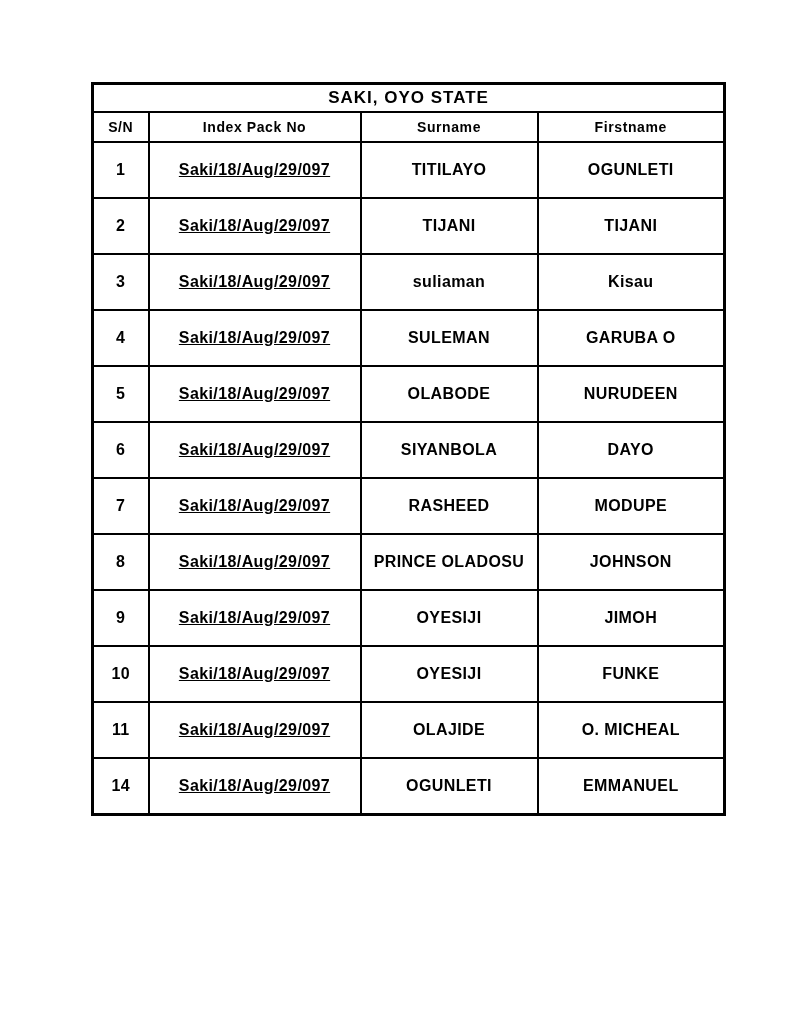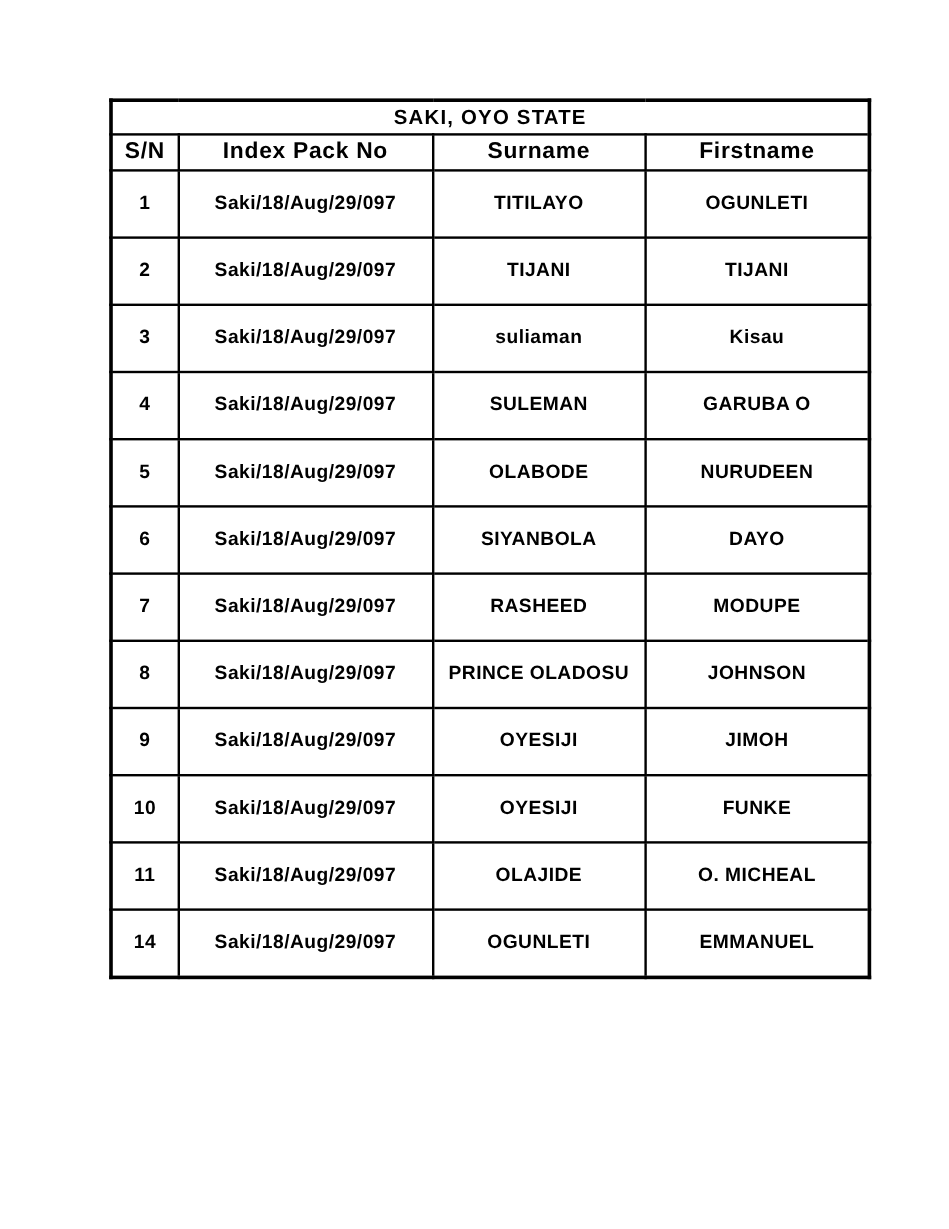--- a/index.html
+++ b/index.html
@@ -45,32 +45,33 @@
     white-space: nowrap;
   }
   tr.title-row td {
     height: 26px;
     font-size: 17px;
     font-weight: 700;
     letter-spacing: 1px;
   }
   tr.header-row th {
     height: 28px;
-    font-size: 19px;
+    font-size: 14px;
     font-weight: 700;
     letter-spacing: 0.6px;
   }
   tr.data-row td {
     height: 54px;
     font-size: 16px;
     font-weight: 700;
     letter-spacing: 0.4px;
   }
   td.cell-index {
     letter-spacing: 0.2px;
+    text-decoration: underline;
   }
   col.col-sn { width: 56px; }
   col.col-index { width: 212px; }
   col.col-surname { width: 177px; }
   col.col-firstname { width: 187px; }
 </style>
 </head>
 <body>
 
 <div class="page">

